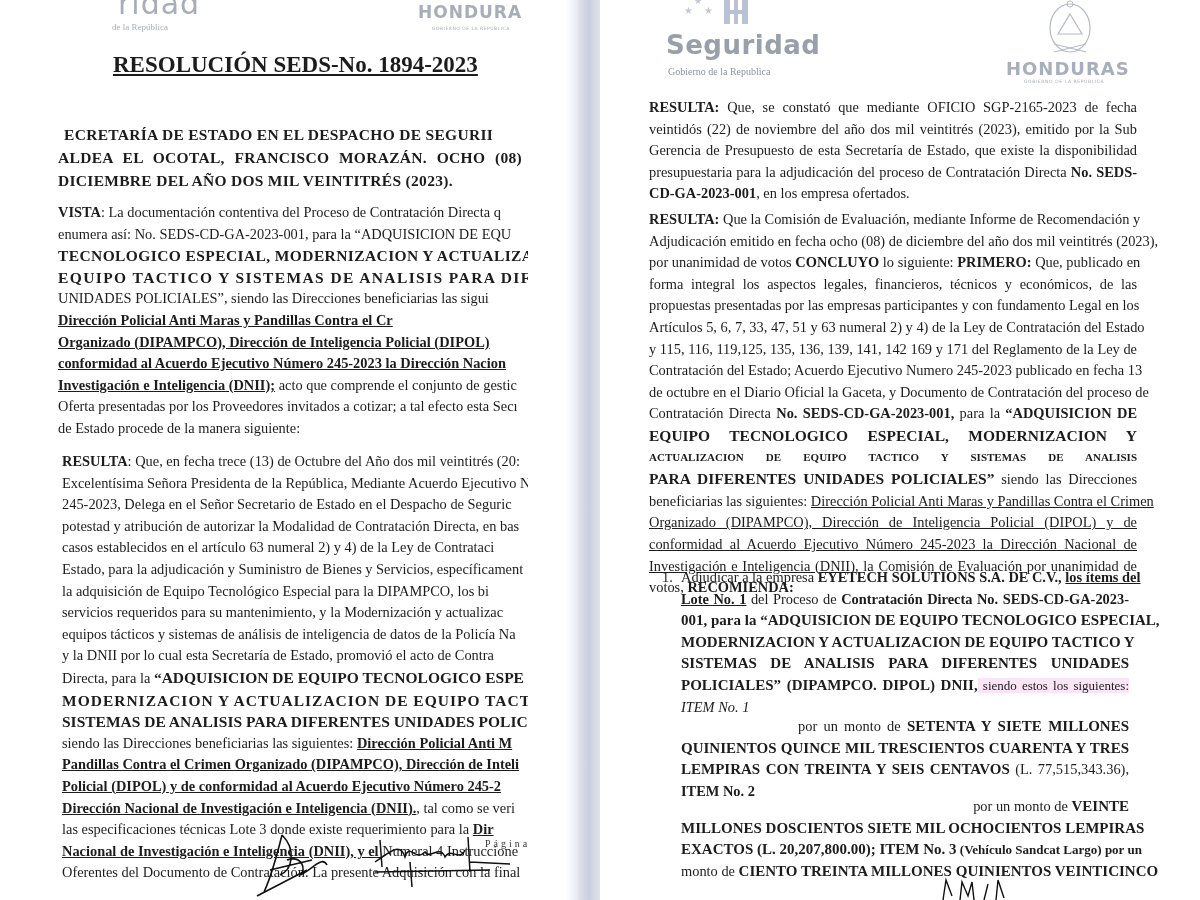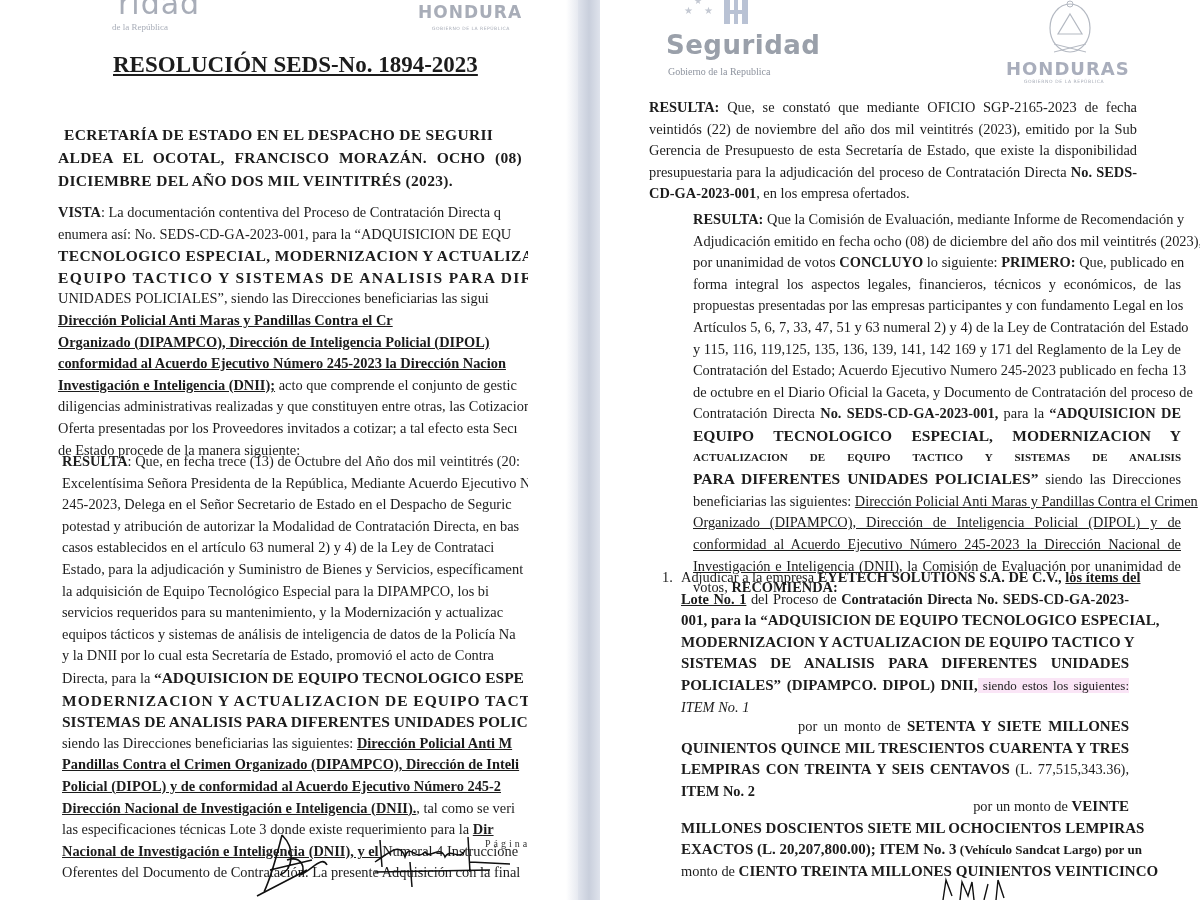--- a/index.html
+++ b/index.html
@@ -64,21 +64,20 @@
   <div class="block clip" style="left:58px; top:202px; width:470px;">
     <div class="line"><span class="b">VISTA</span><span>: La documentación contentiva del Proceso de Contratación Directa q</span></div>
     <div class="line"><span>enumera así:  No. SEDS-CD-GA-2023-001, para la “ADQUISICION DE EQU</span></div>
     <div class="line b" style="font-size:15.5px; letter-spacing:0.4px;"><span>TECNOLOGICO ESPECIAL, MODERNIZACION Y ACTUALIZACION</span></div>
     <div class="line b" style="font-size:15.5px; letter-spacing:1.4px;"><span>EQUIPO TACTICO Y SISTEMAS DE ANALISIS PARA DIFEREN</span></div>
     <div class="line"><span>UNIDADES POLICIALES”, siendo las Direcciones beneficiarias las sigui</span></div>
     <div class="line b u"><span>Dirección   Policial   Anti   Maras   y   Pandillas   Contra   el   Cr</span></div>
     <div class="line b u"><span>Organizado (DIPAMPCO), Dirección de Inteligencia Policial (DIPOL)</span></div>
     <div class="line b u"><span>conformidad al Acuerdo Ejecutivo Número 245-2023 la Dirección Nacion</span></div>
     <div class="line"><span class="b u">Investigación e Inteligencia (DNII);</span><span> acto que comprende el conjunto de gestic</span></div>
-    <div class="line"><span>diligencias administrativas realizadas y que constituyen entre otras, las Cotizacion</span></div>
     <div class="line"><span>Oferta presentadas por los Proveedores invitados a cotizar; a tal efecto esta Secı</span></div>
     <div class="line"><span>de Estado procede de la manera siguiente:</span></div>
   </div>
 
   <div class="block clip" style="left:62px; top:451px; width:466px;">
     <div class="line"><span class="b">RESULTA</span><span>: Que, en fecha trece (13) de Octubre del Año dos mil veintitrés (20:</span></div>
     <div class="line"><span>Excelentísima Señora Presidenta de la República, Mediante Acuerdo Ejecutivo N</span></div>
     <div class="line"><span>245-2023, Delega en el Señor Secretario de Estado en el Despacho de Seguric</span></div>
     <div class="line"><span>potestad y atribución de autorizar la Modalidad de Contratación Directa, en bas</span></div>
     <div class="line"><span>casos establecidos en el artículo 63 numeral 2) y 4) de la Ley de Contrataci</span></div>
@@ -137,21 +136,21 @@
   <div class="block logo-faint" style="left:424px; top:79px; font-size:4.5px; letter-spacing:0.6px;">GOBIERNO DE LA REPÚBLICA</div>
 
   <div class="block" style="left:49px; top:97px; width:488px;">
     <div class="line justify"><span class="b">RESULTA:</span><span> Que, se constató que mediante OFICIO SGP-2165-2023 de fecha</span></div>
     <div class="line justify"><span>veintidós (22) de noviembre del año dos mil veintitrés (2023), emitido por la Sub</span></div>
     <div class="line justify"><span>Gerencia de Presupuesto de esta Secretaría de Estado, que existe la disponibilidad</span></div>
     <div class="line justify"><span>presupuestaria para la adjudicación del proceso de Contratación Directa </span><span class="b">No. SEDS-</span></div>
     <div class="line"><span class="b">CD-GA-2023-001</span><span>, en los empresa ofertados.</span></div>
   </div>
 
-  <div class="block" style="left:49px; top:209px; width:488px;margin-left:44px;">
+  <div class="block" style="left:49px; top:209px; width:488px;">
     <div class="line justify"><span class="b">RESULTA:</span><span> Que la Comisión de Evaluación, mediante Informe de Recomendación y</span></div>
     <div class="line justify"><span>Adjudicación emitido en fecha ocho (08) de diciembre del año dos mil veintitrés (2023),</span></div>
     <div class="line justify"><span>por unanimidad de votos </span><span class="b">CONCLUYO</span><span> lo siguiente: </span><span class="b">PRIMERO:</span><span> Que, publicado en</span></div>
     <div class="line justify"><span>forma integral los aspectos legales, financieros, técnicos y económicos, de las</span></div>
     <div class="line justify"><span>propuestas presentadas por las empresas participantes y con fundamento Legal en los</span></div>
     <div class="line justify"><span>Artículos 5, 6, 7, 33, 47, 51 y 63 numeral 2) y 4) de la Ley de Contratación del Estado</span></div>
     <div class="line justify"><span>y 115, 116, 119,125, 135, 136, 139, 141, 142 169 y 171 del Reglamento de la Ley de</span></div>
     <div class="line justify"><span>Contratación del Estado; Acuerdo Ejecutivo Numero 245-2023 publicado en fecha 13</span></div>
     <div class="line justify"><span>de octubre en el Diario Oficial la Gaceta, y Documento de Contratación del proceso de</span></div>
     <div class="line justify"><span>Contratación Directa </span><span class="b">No. SEDS-CD-GA-2023-001,</span><span> para la </span><span class="b">“ADQUISICION DE</span></div>

